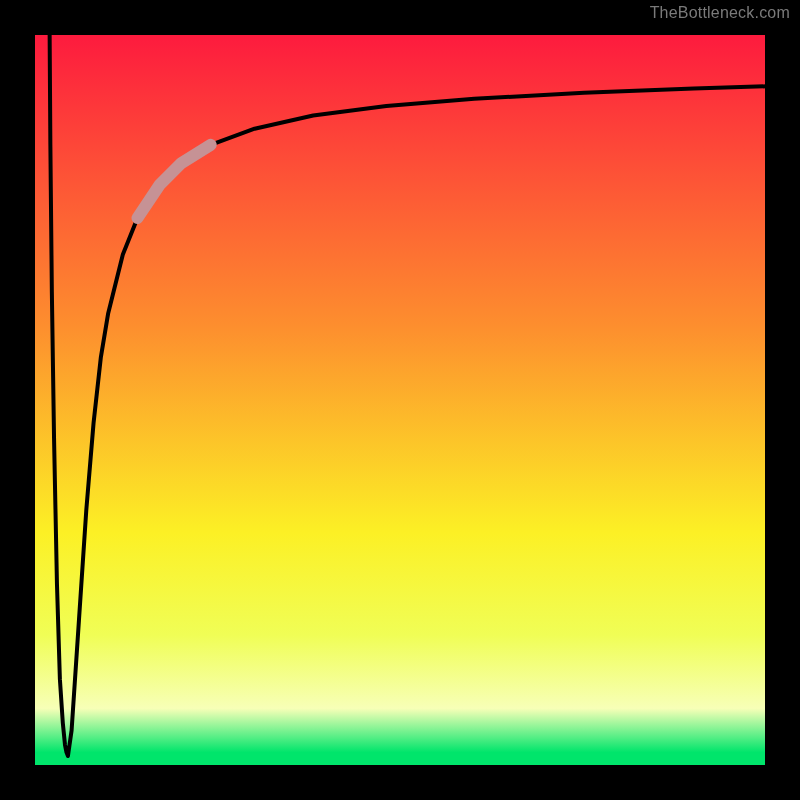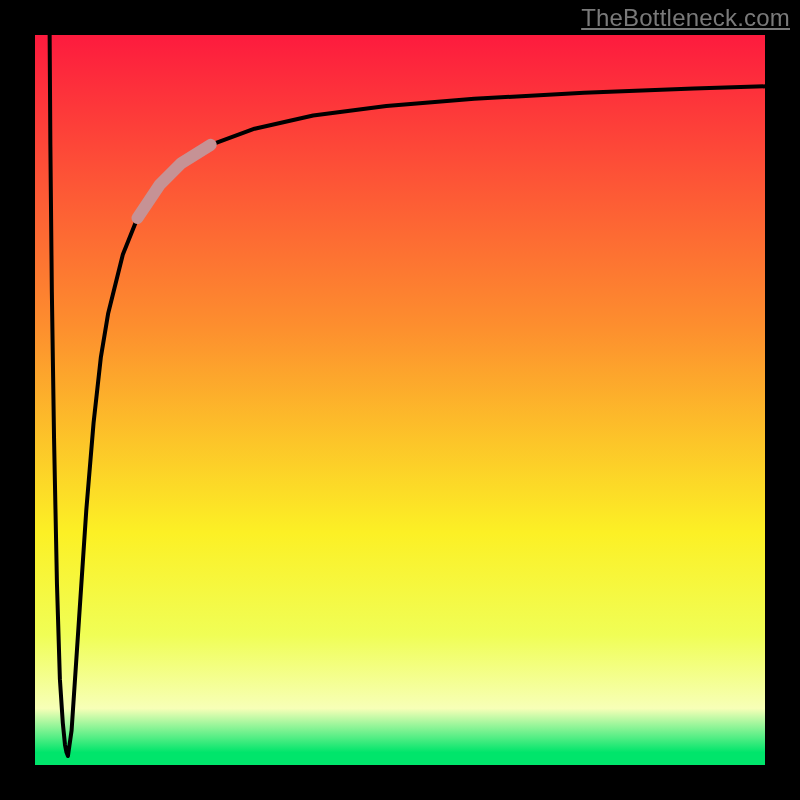--- a/index.html
+++ b/index.html
@@ -21,25 +21,24 @@
     left: 0;
     width: 800px;
     height: 800px;
     display: block;
   }
   .watermark {
     position: absolute;
     top: 4px;
     right: 10px;
     font-family: Arial, Helvetica, sans-serif;
-    font-size: 24px;
+    font-size: 16px;
     font-weight: 500;
     color: #7a7a7a;
     letter-spacing: 0.2px;
-    text-decoration: underline;
   }
 </style>
 </head>
 <body>
 
 <div class="chart-wrapper">
   <svg class="chart-svg" viewBox="0 0 800 800">
     <defs>
       <linearGradient id="vgrad" x1="0" y1="0" x2="0" y2="1">
           <stop offset="0.00%" stop-color="#fd1b3e"></stop>

